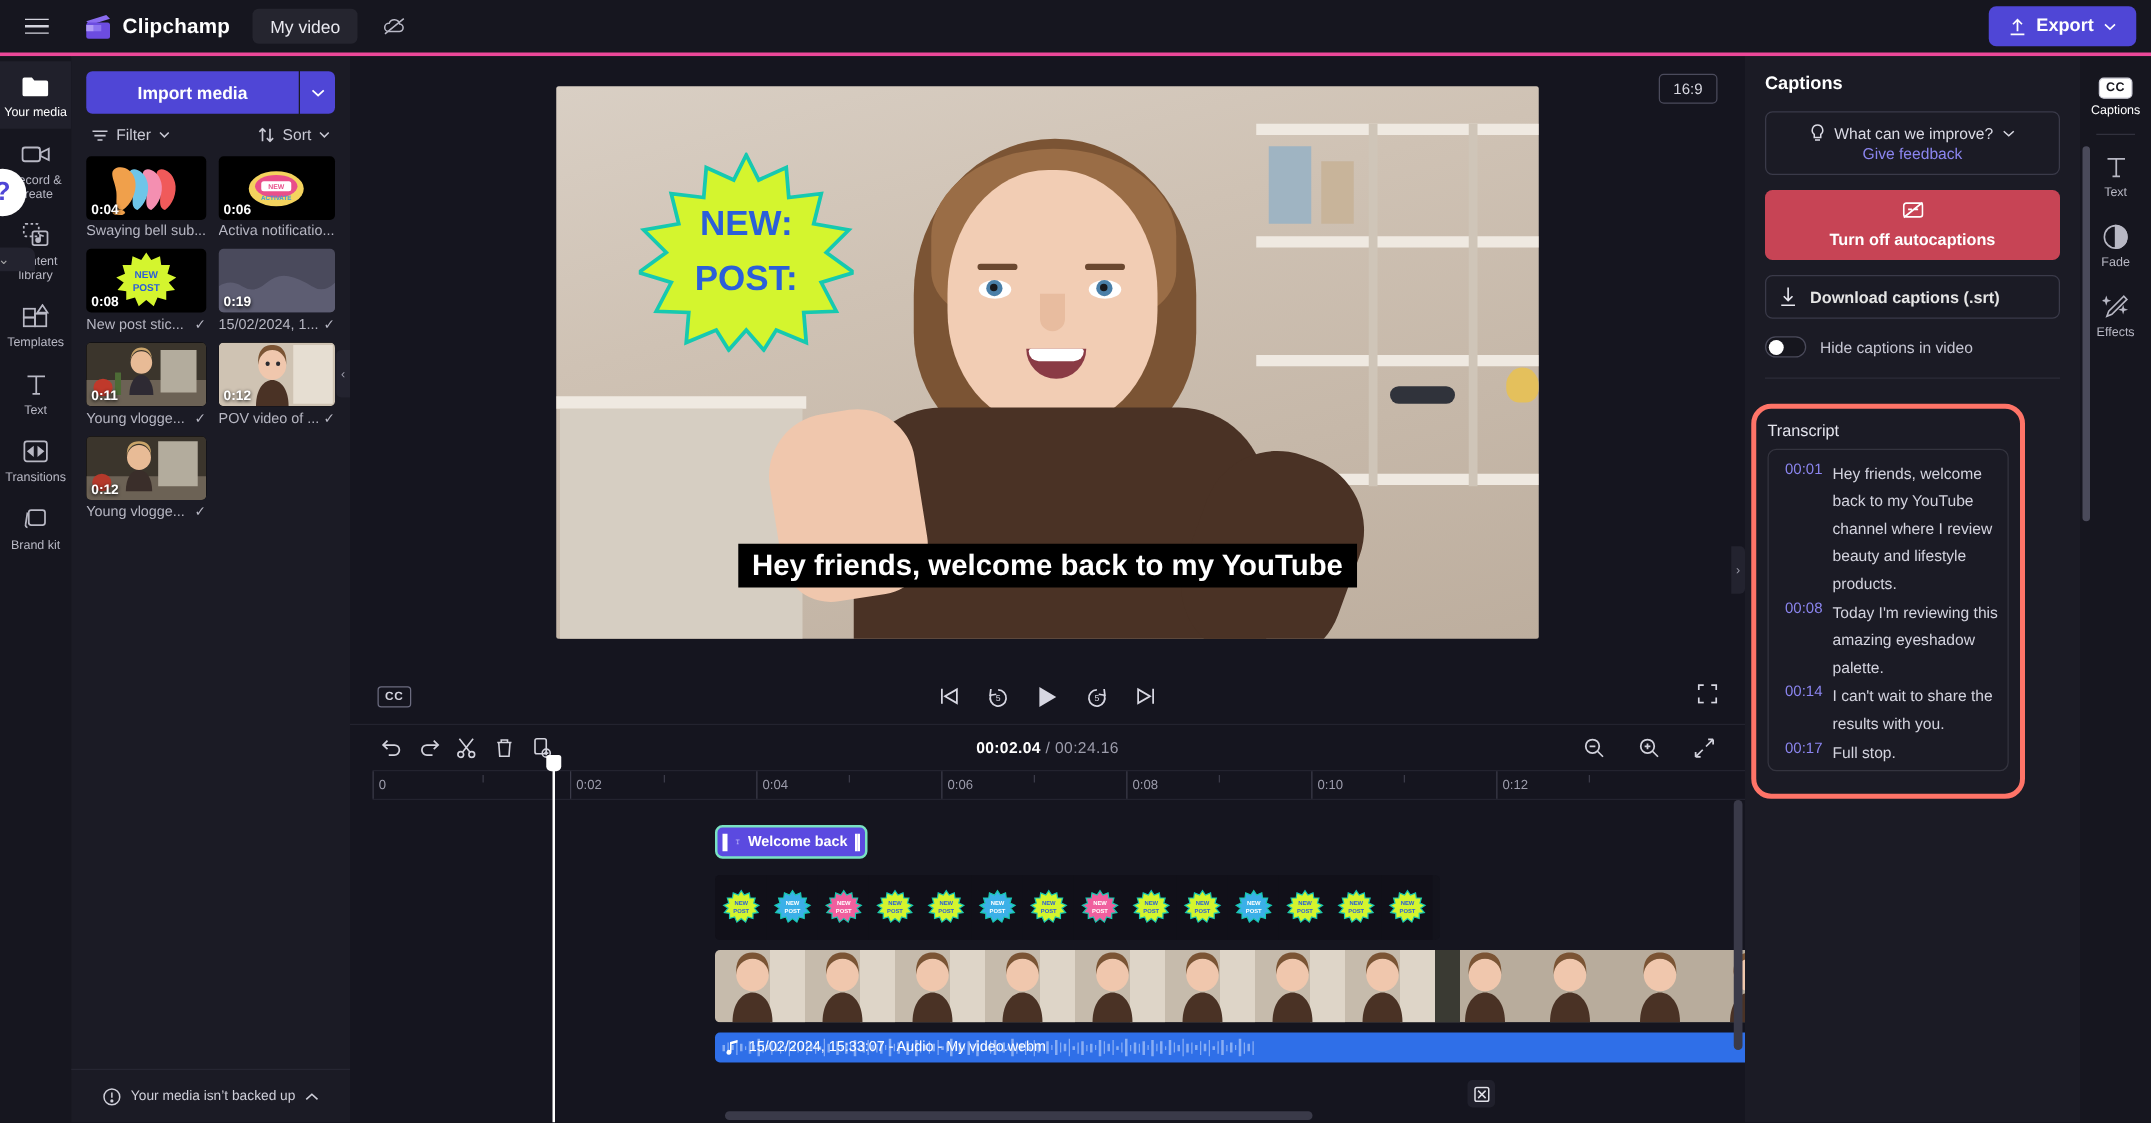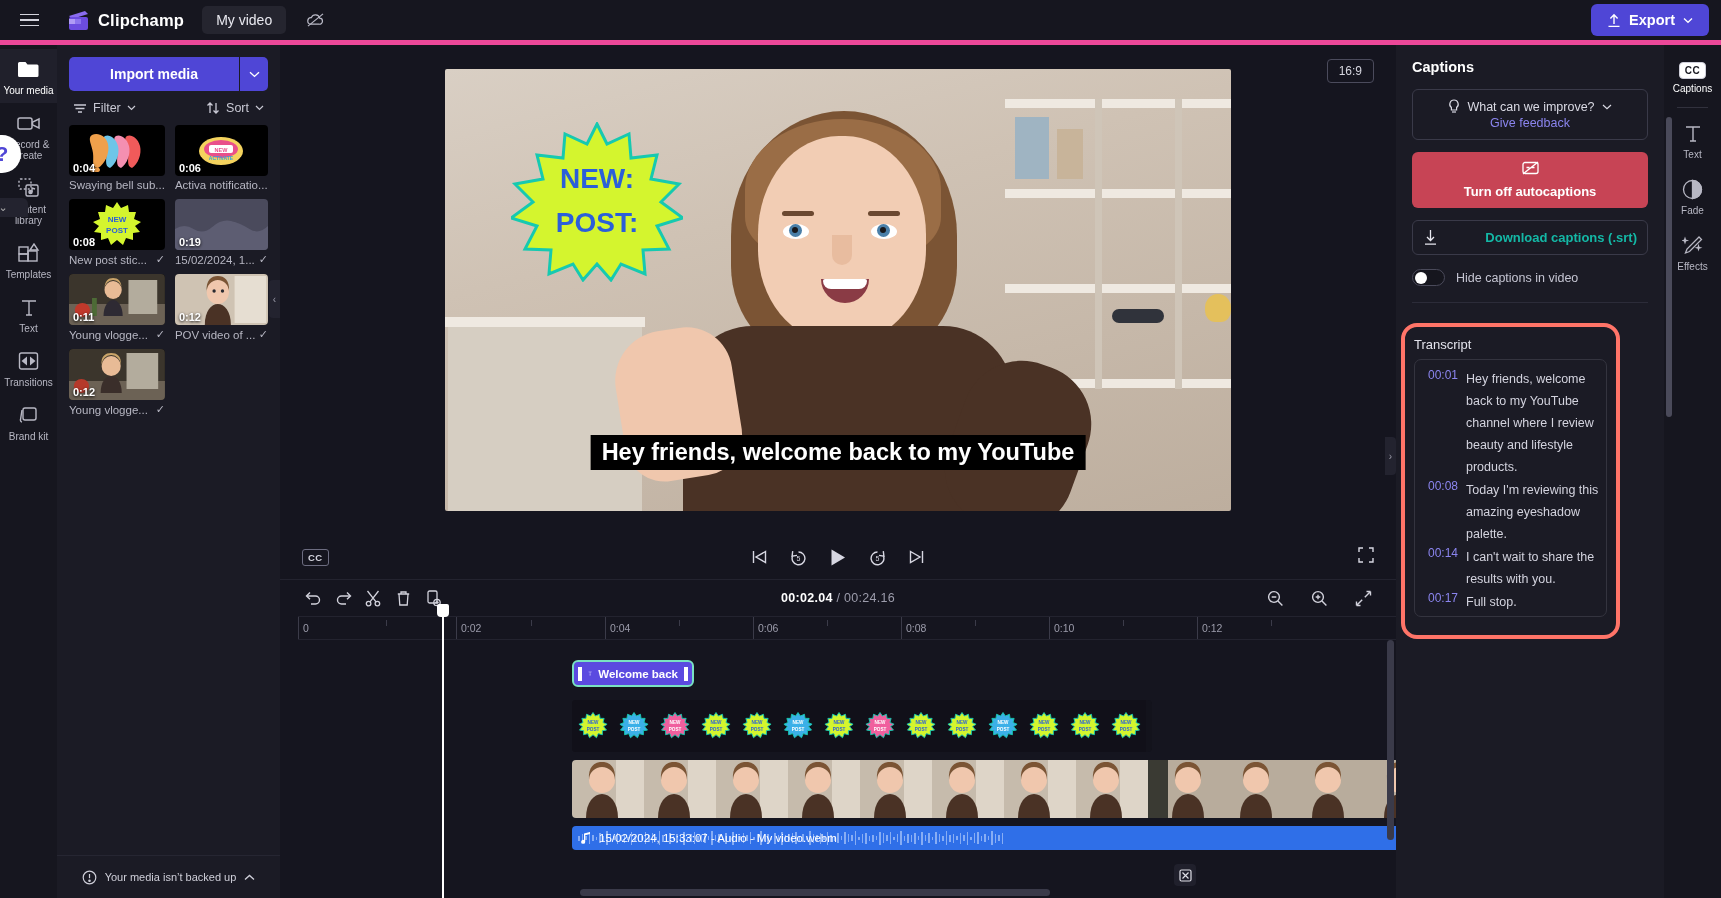--- a/index.html
+++ b/index.html
@@ -9,21 +9,21 @@
     font-family:"Liberation Sans", sans-serif;
     color:#e6e6ec;
     overflow:hidden;
   }
   .app{ position:relative; width:1721px; height:898px; display:flex; flex-direction:column; }
 
   
   .topbar{
     height:45px; min-height:45px; background:#16161f;
     display:flex; align-items:center; padding:0 12px; gap:6px;
-    border-bottom:5px solid #ec4899;
+    border-bottom:3px solid #ec4899;
   }
   .hamburger{ width:34px;height:34px;display:flex;flex-direction:column;justify-content:center;align-items:center;gap:4px;cursor:pointer;border-radius:4px;}
   .hamburger span{ display:block;width:19px;height:1.6px;background:#d4d4dd;}
   .brand{ display:flex;align-items:center;gap:8px;margin-left:14px; }
   .brand-name{ font-size:16.5px; font-weight:600; color:#fff; letter-spacing:.2px;}
   .projname{
     margin-left:12px; background:#25252f; border-radius:5px;
     padding:6px 14px; font-size:14px; color:#e9e9f0; cursor:pointer;
   }
   .cloudoff{ margin-left:6px; width:34px;height:30px;display:flex;align-items:center;justify-content:center;border-radius:5px;cursor:pointer;}
@@ -209,21 +209,21 @@
   }
   .fb-row{display:flex;align-items:center;gap:7px;font-size:12.5px;color:#dadae4;}
   .fb-link{font-size:12.5px;color:#8b85ef;cursor:pointer;}
   .danger{
     margin-top:12px;background:#c74455;border-radius:6px;padding:9px 0;display:flex;align-items:center;justify-content:center;gap:9px;
     font-size:13px;font-weight:600;color:#fff;cursor:pointer;flex-direction:column;
   }
   .dl{
     margin-top:12px;border:1px solid #3a3a49;border-radius:6px;padding:8px 10px;display:flex;align-items:center;gap:10px;cursor:pointer;
   }
-  .dl-t{flex:1;text-align:right;font-size:13px;font-weight:600;color:#14b8a6;line-height:17px;}
+  .dl-t{flex:1;text-align:left;font-size:13px;font-weight:600;color:#e5e5e5;line-height:17px;}
   .toggle-row{margin-top:14px;display:flex;align-items:center;gap:11px;cursor:pointer;}
   .toggle{width:33px;height:17px;border-radius:10px;background:#16161e;border:1px solid #4a4a5a;position:relative;}
   .knob{position:absolute;left:2px;top:1.5px;width:12px;height:12px;border-radius:50%;background:#fff;}
   .toggle-lbl{font-size:12.5px;color:#c5c5d2;}
   .hr{margin-top:16px;border-top:1px solid #2c2c39;}
   .tr-wrap{
     position:absolute;left:5px;top:278px;width:219px;height:316px;
     border:4px solid #ff7468;border-radius:16px;padding:10px 9px;
   }
   .tr-title{font-size:13px;color:#e3e3ec;margin-bottom:7px;}

